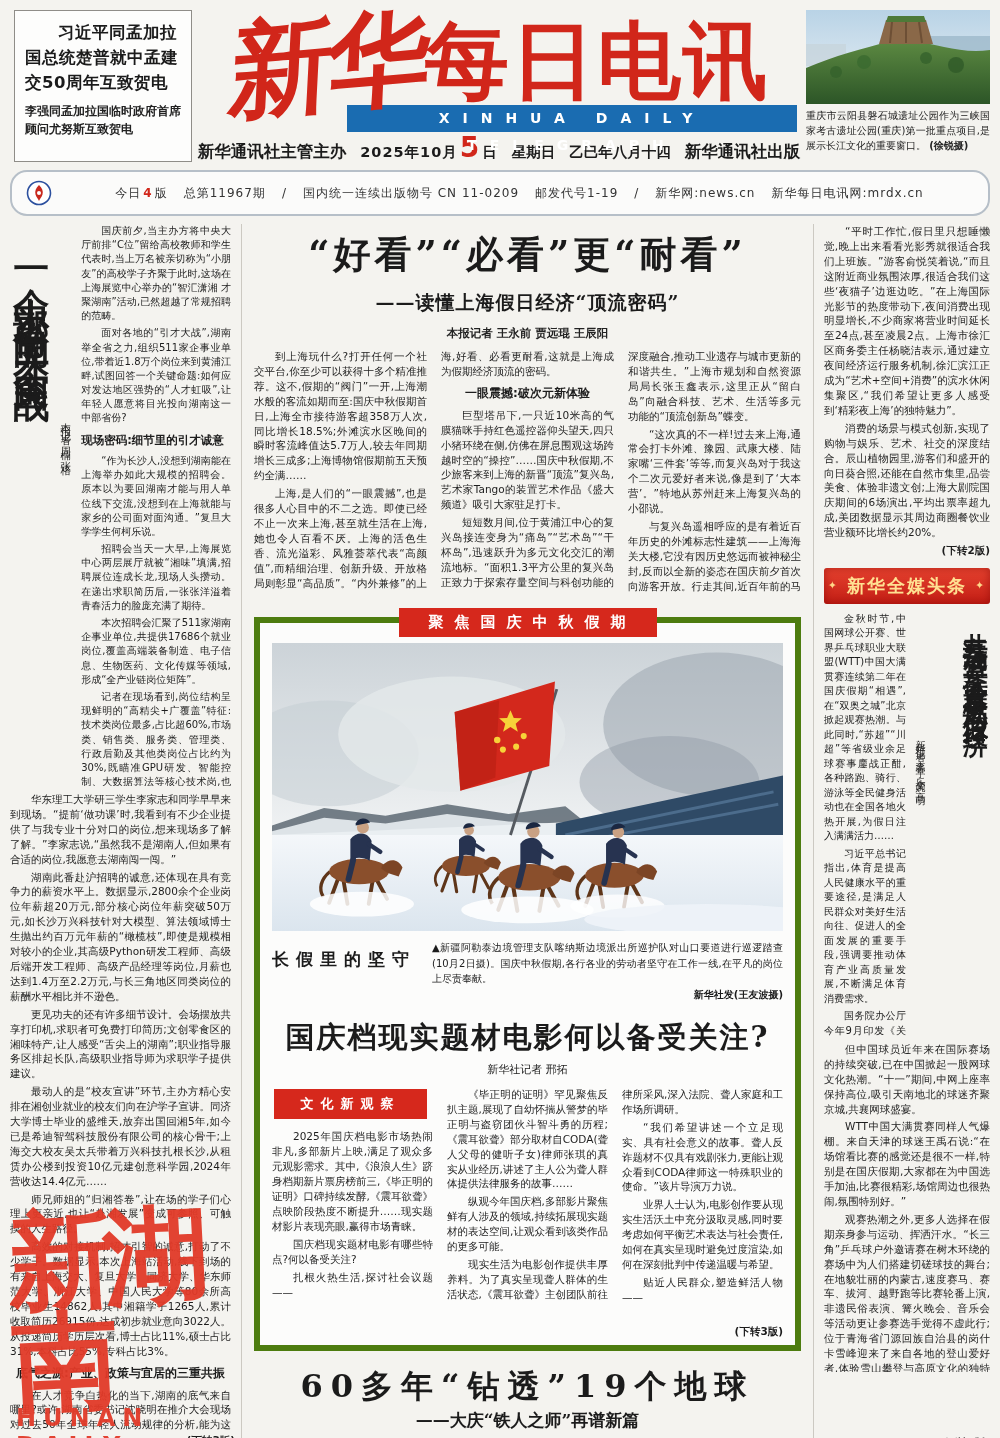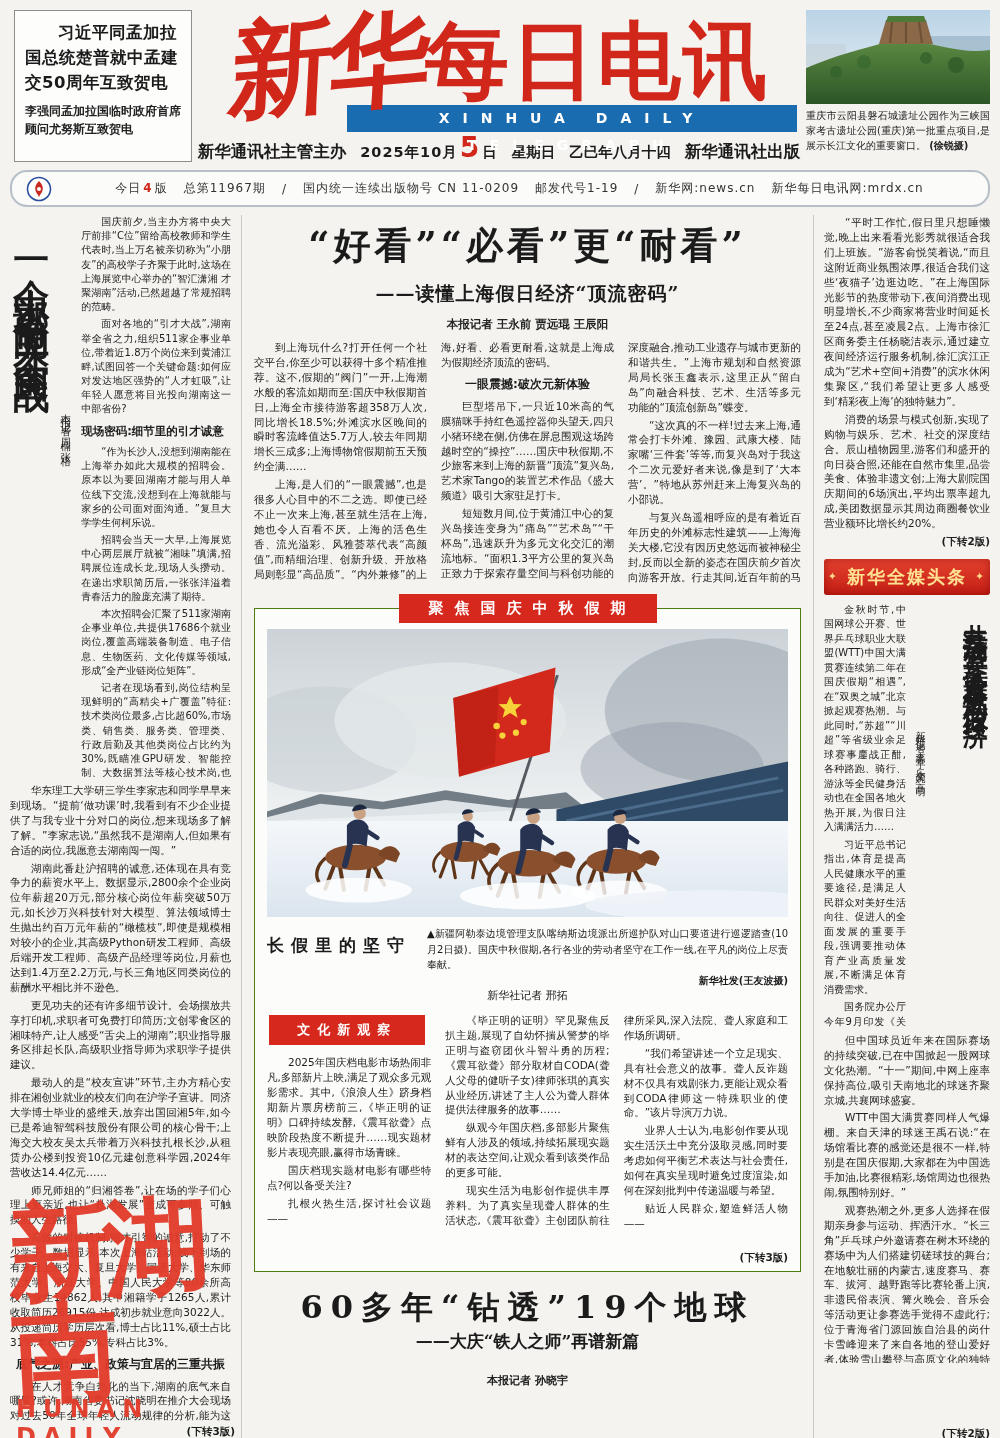--- a/index.html
+++ b/index.html
@@ -22,21 +22,21 @@
                align-items:baseline;gap:14px;white-space:nowrap;}
   .mh-org,.mh-pub{font-size:16.5px;font-weight:bold;}
   .mh-date{font-size:14.5px;font-weight:bold;letter-spacing:1px;}
   .mh-day{color:#d1261a;font-size:28px;font-weight:bold;padding:0 2px;}
   .mh-week,.mh-lunar{font-size:14.5px;font-weight:bold;}
   .hd-photo{width:184px;}
   .hd-photo svg{display:block;width:184px;height:94px;}
   .hd-cap{font-size:10px;line-height:1.5;margin-top:4px;text-align:justify;color:#222;}
   .hd-credit{font-weight:bold;}
   
-  .pill{margin:8px 10px 0;height:37px;border:2px solid #b6bfc8;border-radius:17px;background:#fbfbfa;
+  .pill{margin:8px 10px 0;height:46px;border:2px solid #b6bfc8;border-radius:17px;background:#fbfbfa;
         display:flex;align-items:center;padding:0 14px;box-sizing:border-box;gap:13px;}
   .pill-items{flex:1;display:flex;justify-content:center;align-items:center;gap:16px;
               font-size:12px;color:#333;letter-spacing:1px;white-space:nowrap;}
   .ed-num{color:#d1261a;font-weight:bold;padding:0 2px;}
   
   .main{display:flex;margin:8px 10px 0;height:1228px;overflow:hidden;}
   .rail-left{width:232px;border-right:1px solid #ccc9c2;padding-right:10px;box-sizing:border-box;
              overflow:hidden;position:relative;}
   .center{flex:1;padding:0 12px;overflow:hidden;border-right:1px solid #ccc9c2;}
   .rail-right{width:176px;padding-left:10px;box-sizing:border-box;overflow:hidden;position:relative;}
@@ -57,21 +57,21 @@
   .hunan-logo{position:absolute;left:0;bottom:-8px;z-index:5;color:#e23a28;opacity:.95;pointer-events:none;}
   .hn-cn{font-size:106px;font-weight:900;line-height:.95;letter-spacing:-10px;transform:rotate(-3deg);
          font-family:"DejaVu Serif",serif;}
   .hn-en{font-size:24px;font-weight:800;letter-spacing:7px;margin:-4px 0 0 6px;}
   
   .a-head{font-size:37px;font-weight:900;text-align:center;letter-spacing:4px;margin-top:6px;}
   .a-sub{font-size:19px;font-weight:bold;text-align:center;margin-top:10px;letter-spacing:1px;}
   .a-byline{font-size:11.5px;text-align:center;margin:10px 0 8px;font-weight:bold;color:#222;}
   .a-cols{columns:3;column-gap:14px;height:248px;overflow:hidden;}
   
-  .focus{position:relative;border:1px solid #4d7c0f;margin-top:20px;padding:12px 12px 26px;background:#fcfcfb;}
+  .focus{position:relative;border:6px solid #4d7c0f;margin-top:20px;padding:12px 12px 26px;background:#fcfcfb;}
   .focus-banner{position:absolute;top:-15px;left:50%;transform:translateX(-50%);background:#d6281c;color:#fff;
                 font-size:15px;font-weight:bold;letter-spacing:11px;padding:5px 20px 5px 30px;white-space:nowrap;}
   .focus svg.photo{display:block;width:100%;height:288px;margin-top:8px;}
   .cap-row{display:flex;gap:16px;margin-top:9px;}
   .cap-label{font-size:17px;font-weight:bold;letter-spacing:7px;white-space:nowrap;padding-top:8px;}
   .cap-text{flex:1;font-size:10px;line-height:1.55;text-align:justify;}
   .cap-credit{display:block;text-align:right;font-weight:bold;}
   .c-head{font-size:29px;font-weight:900;text-align:center;letter-spacing:2px;margin:16px 0 4px;}
   .c-byline{font-size:11px;text-align:center;font-weight:normal;margin-bottom:10px;color:#222;}
   .c-cols{columns:3;column-gap:14px;height:232px;overflow:hidden;}
@@ -283,20 +283,21 @@
         </svg>
 
         <div class="cap-row">
           <div class="cap-label serif">长假里的坚守</div>
           <div class="cap-text">
             <span>▲新疆阿勒泰边境管理支队喀纳斯边境派出所巡护队对山口要道进行巡逻踏查(10月2日摄)。国庆中秋假期,各行各业的劳动者坚守在工作一线,在平凡的岗位上尽责奉献。</span>
             <span class="cap-credit">新华社发(王友波摄)</span>
           </div>
         </div>
 
+        <div class="c-head serif">国庆档现实题材电影何以备受关注?</div>
         <div class="c-byline">新华社记者 邢拓</div>
         <div class="c-cols bodytext">
           <div class="c-tag">文化新观察</div>
           <p>2025年国庆档电影市场热闹非凡,多部新片上映,满足了观众多元观影需求。其中,《浪浪人生》跻身档期新片票房榜前三,《毕正明的证明》口碑持续发酵,《震耳欲聋》点映阶段热度不断提升……现实题材影片表现亮眼,赢得市场青睐。</p>
           <p>国庆档现实题材电影有哪些特点?何以备受关注?</p>
           <p>扎根火热生活,探讨社会议题——</p>
           <p>《毕正明的证明》罕见聚焦反扒主题,展现了自幼怀揣从警梦的毕正明与盗窃团伙斗智斗勇的历程;《震耳欲聋》部分取材自CODA(聋人父母的健听子女)律师张琪的真实从业经历,讲述了主人公为聋人群体提供法律服务的故事……</p>
           <p>纵观今年国庆档,多部影片聚焦鲜有人涉及的领域,持续拓展现实题材的表达空间,让观众看到该类作品的更多可能。</p>
           <p>现实生活为电影创作提供丰厚养料。为了真实呈现聋人群体的生活状态,《震耳欲聋》主创团队前往律所采风,深入法院、聋人家庭和工作场所调研。</p>
           <p>“我们希望讲述一个立足现实、具有社会意义的故事。聋人反诈题材不仅具有戏剧张力,更能让观众看到CODA律师这一特殊职业的使命。”该片导演万力说。</p>

